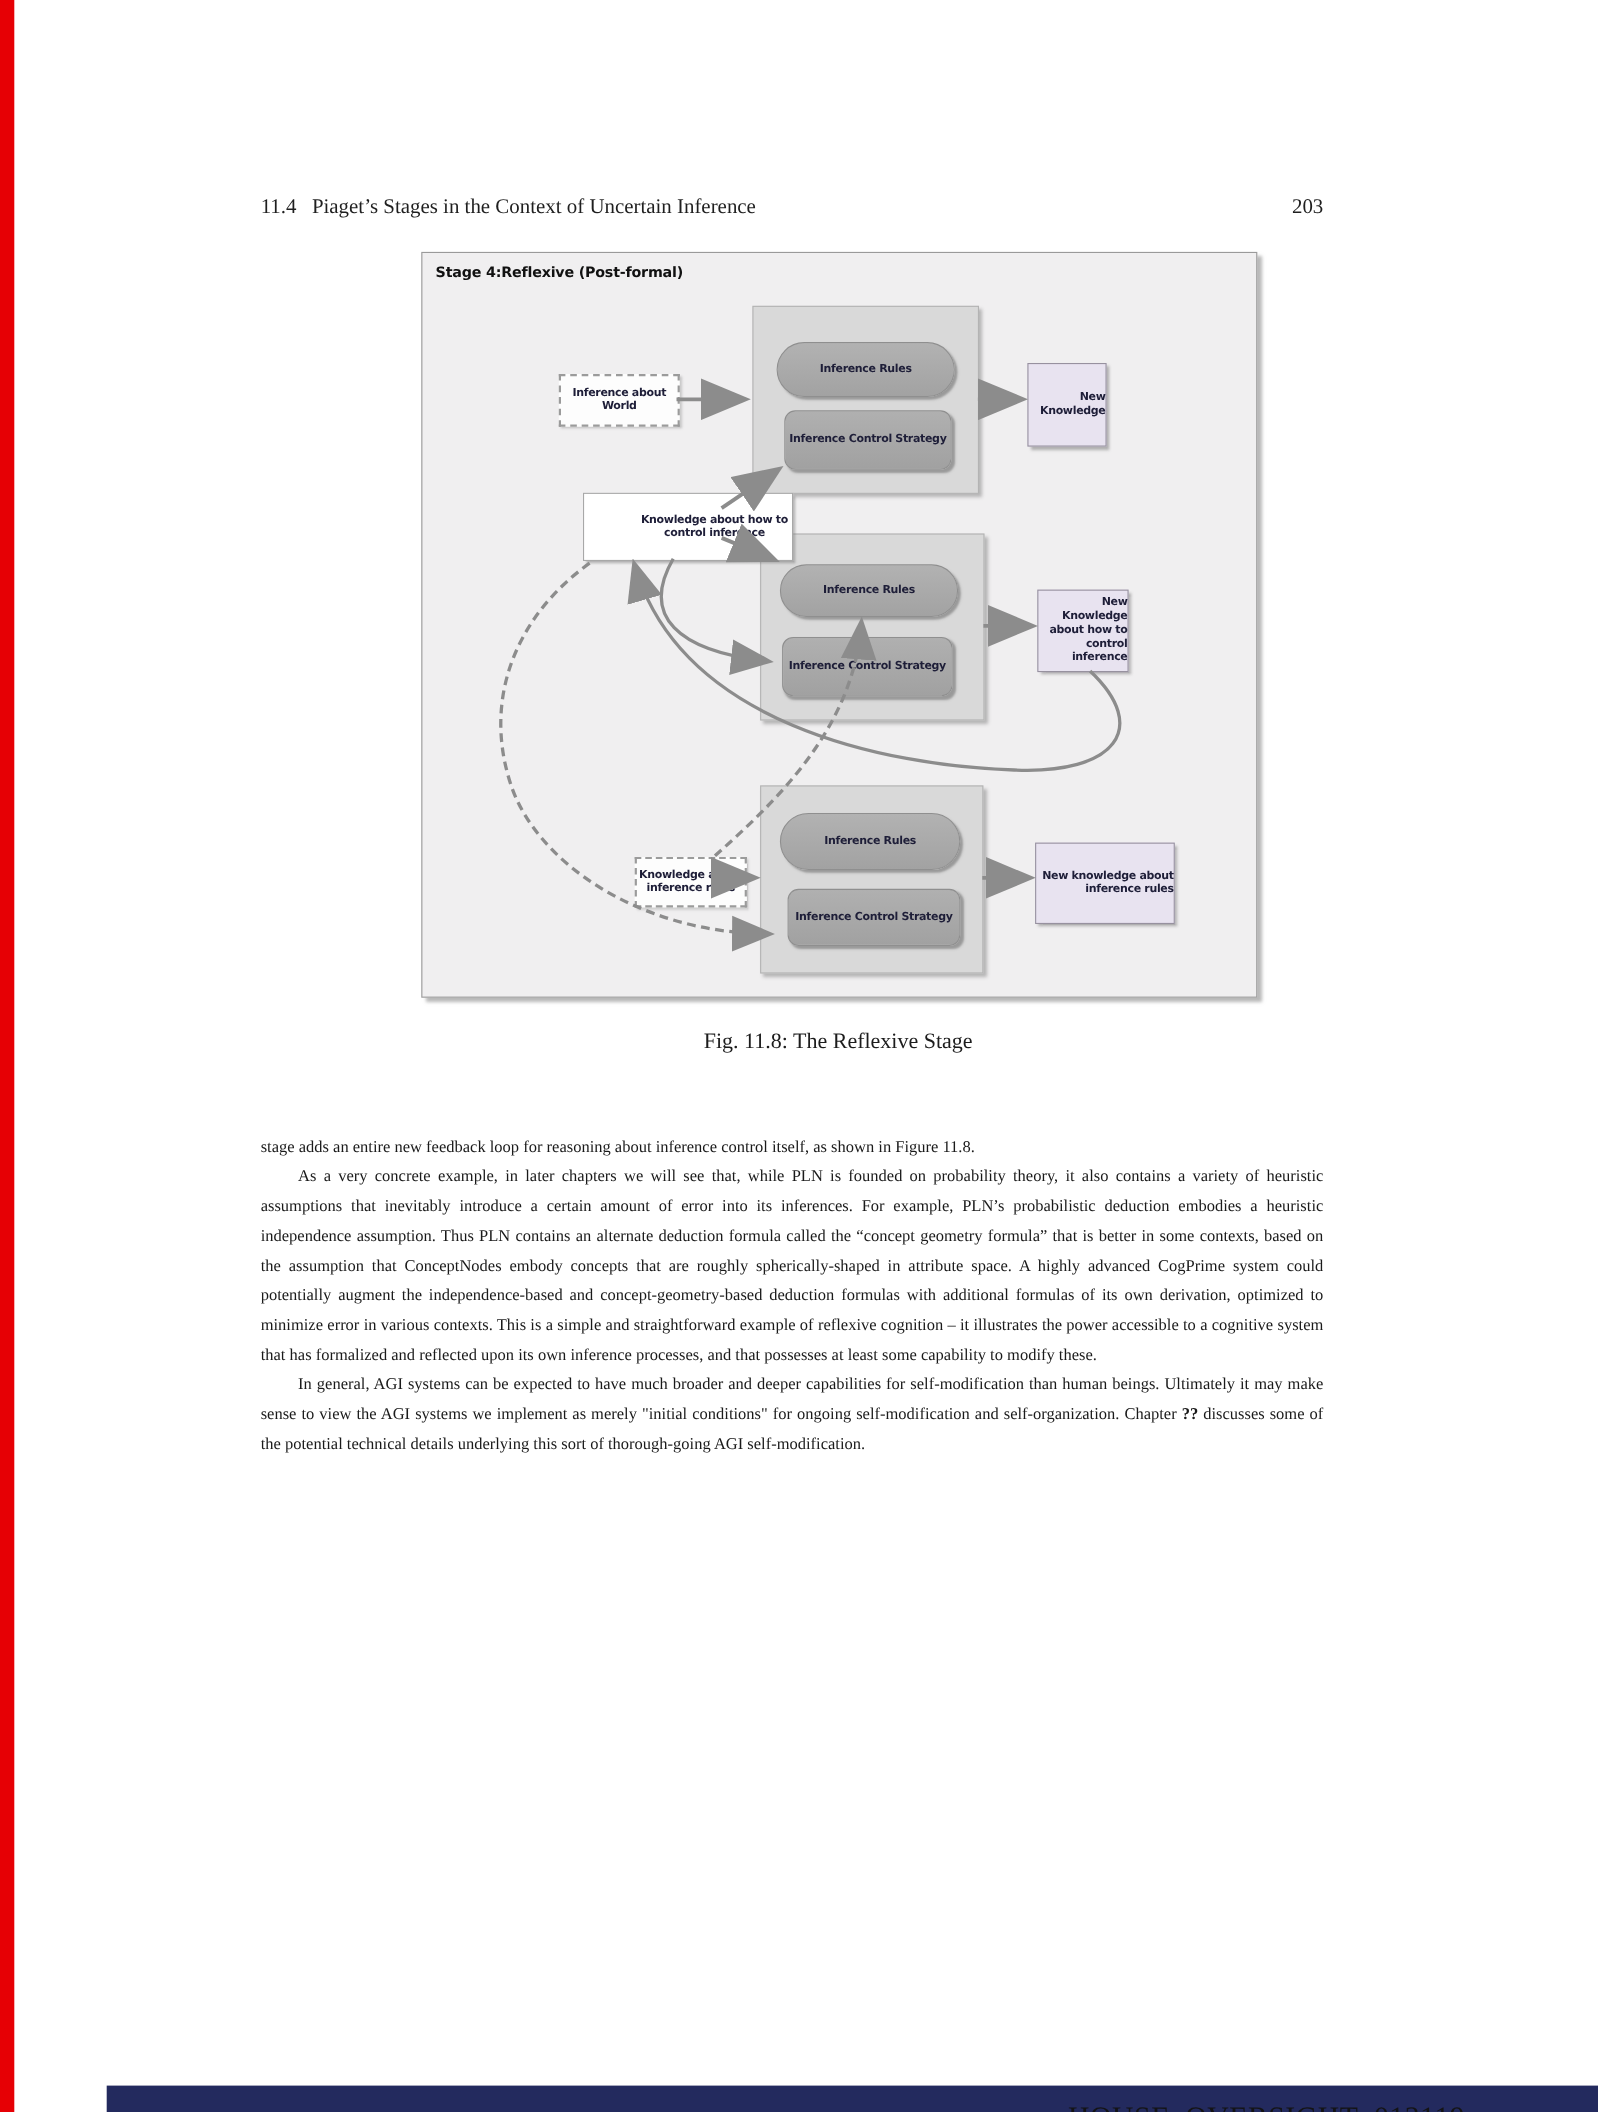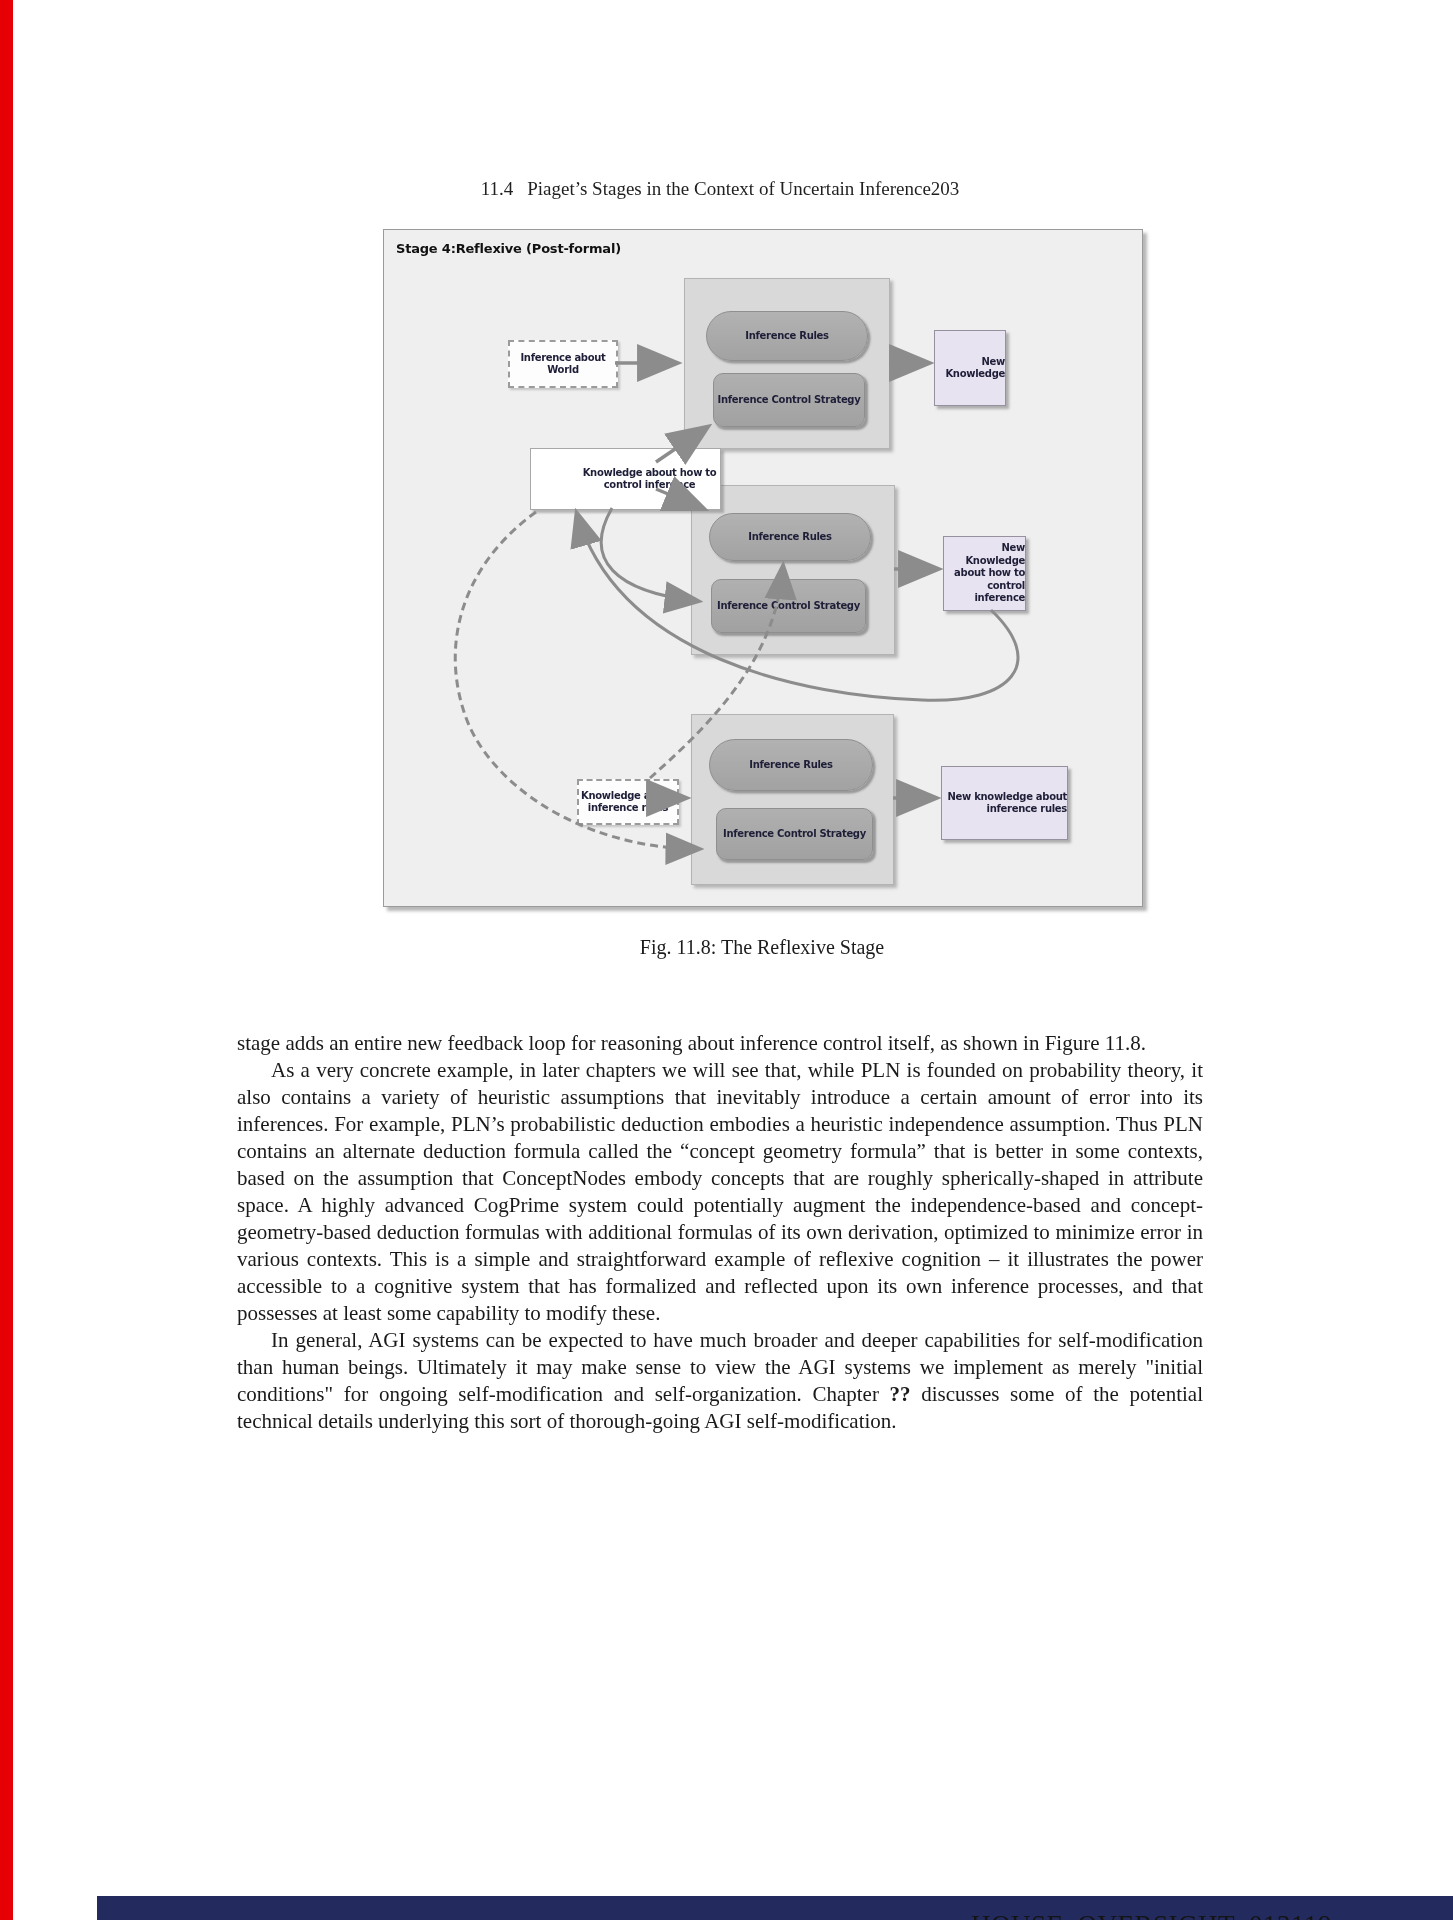--- a/index.html
+++ b/index.html
@@ -5,21 +5,21 @@
   html,body{margin:0;padding:0;}
   body{width:1453px;height:1920px;position:relative;background:#ffffff;overflow:hidden;
        font-family:"Liberation Serif", serif;}
 
   
   .red-bar{position:absolute;left:0;top:0;width:13px;height:1920px;background:#e60005;}
   .navy-bar{position:absolute;left:97px;top:1896px;width:1356px;height:24px;background:#232a5e;}
 
   
   .runhead{position:absolute;left:237px;top:178px;width:966px;display:flex;
-           justify-content:center;font-size:19px;color:#1f1f1f;}
+           justify-content:space-between;font-size:19px;color:#1f1f1f;}
   .runhead .sec-num{margin-right:14px;}
 
   
   .figure-box{position:absolute;left:383px;top:229px;width:758px;height:676px;
               background:#f0eff0;border:1px solid #9a9a9a;
               box-shadow:4px 4px 3px rgba(125,125,125,0.55);}
   .fig-title{position:absolute;left:12px;top:11px;font-family:"DejaVu Sans",sans-serif;
              font-weight:bold;font-size:13px;color:#111;letter-spacing:-0.2px;}
   .grp{position:absolute;background:#d9d9d9;border:1px solid #b3b3b3;
        box-shadow:3px 3px 3px rgba(110,110,110,0.45);}
@@ -33,21 +33,21 @@
   .dashedbox{background:#fdfdfd;border:2px dashed #9b9b9b;box-shadow:2px 2px 2px rgba(120,120,120,0.35);}
   .whitebox{background:#ffffff;border:1px solid #a8a8a8;box-shadow:2.5px 2.5px 2px rgba(110,110,110,0.45);}
   .lav{background:#e8e3f0;border:1px solid #97919f;box-shadow:3px 3px 2.5px rgba(110,110,110,0.5);text-align:right;}
   .arrows{position:absolute;left:0;top:0;pointer-events:none;}
 
   
   .caption{position:absolute;left:383px;top:936px;width:758px;text-align:center;
            font-size:20px;color:#1c1c1c;}
 
   
-  .bodytext{position:absolute;left:237px;top:1030px;width:966px;font-size:21px;
+  .bodytext{position:absolute;left:237px;top:1030px;width:966px;font-size:15px;
             line-height:27px;text-align:justify;color:#1a1a1a;}
   .bodytext p{margin:0;}
   .bodytext p.indent{text-indent:34px;}
 
   
   .watermark{position:absolute;right:121px;top:1870px;font-family:Liberation Serif, serif;
              font-size:27px;color:#141414;letter-spacing:0.5px;margin-top:40px;}
 </style>
 </head>
 <body>

